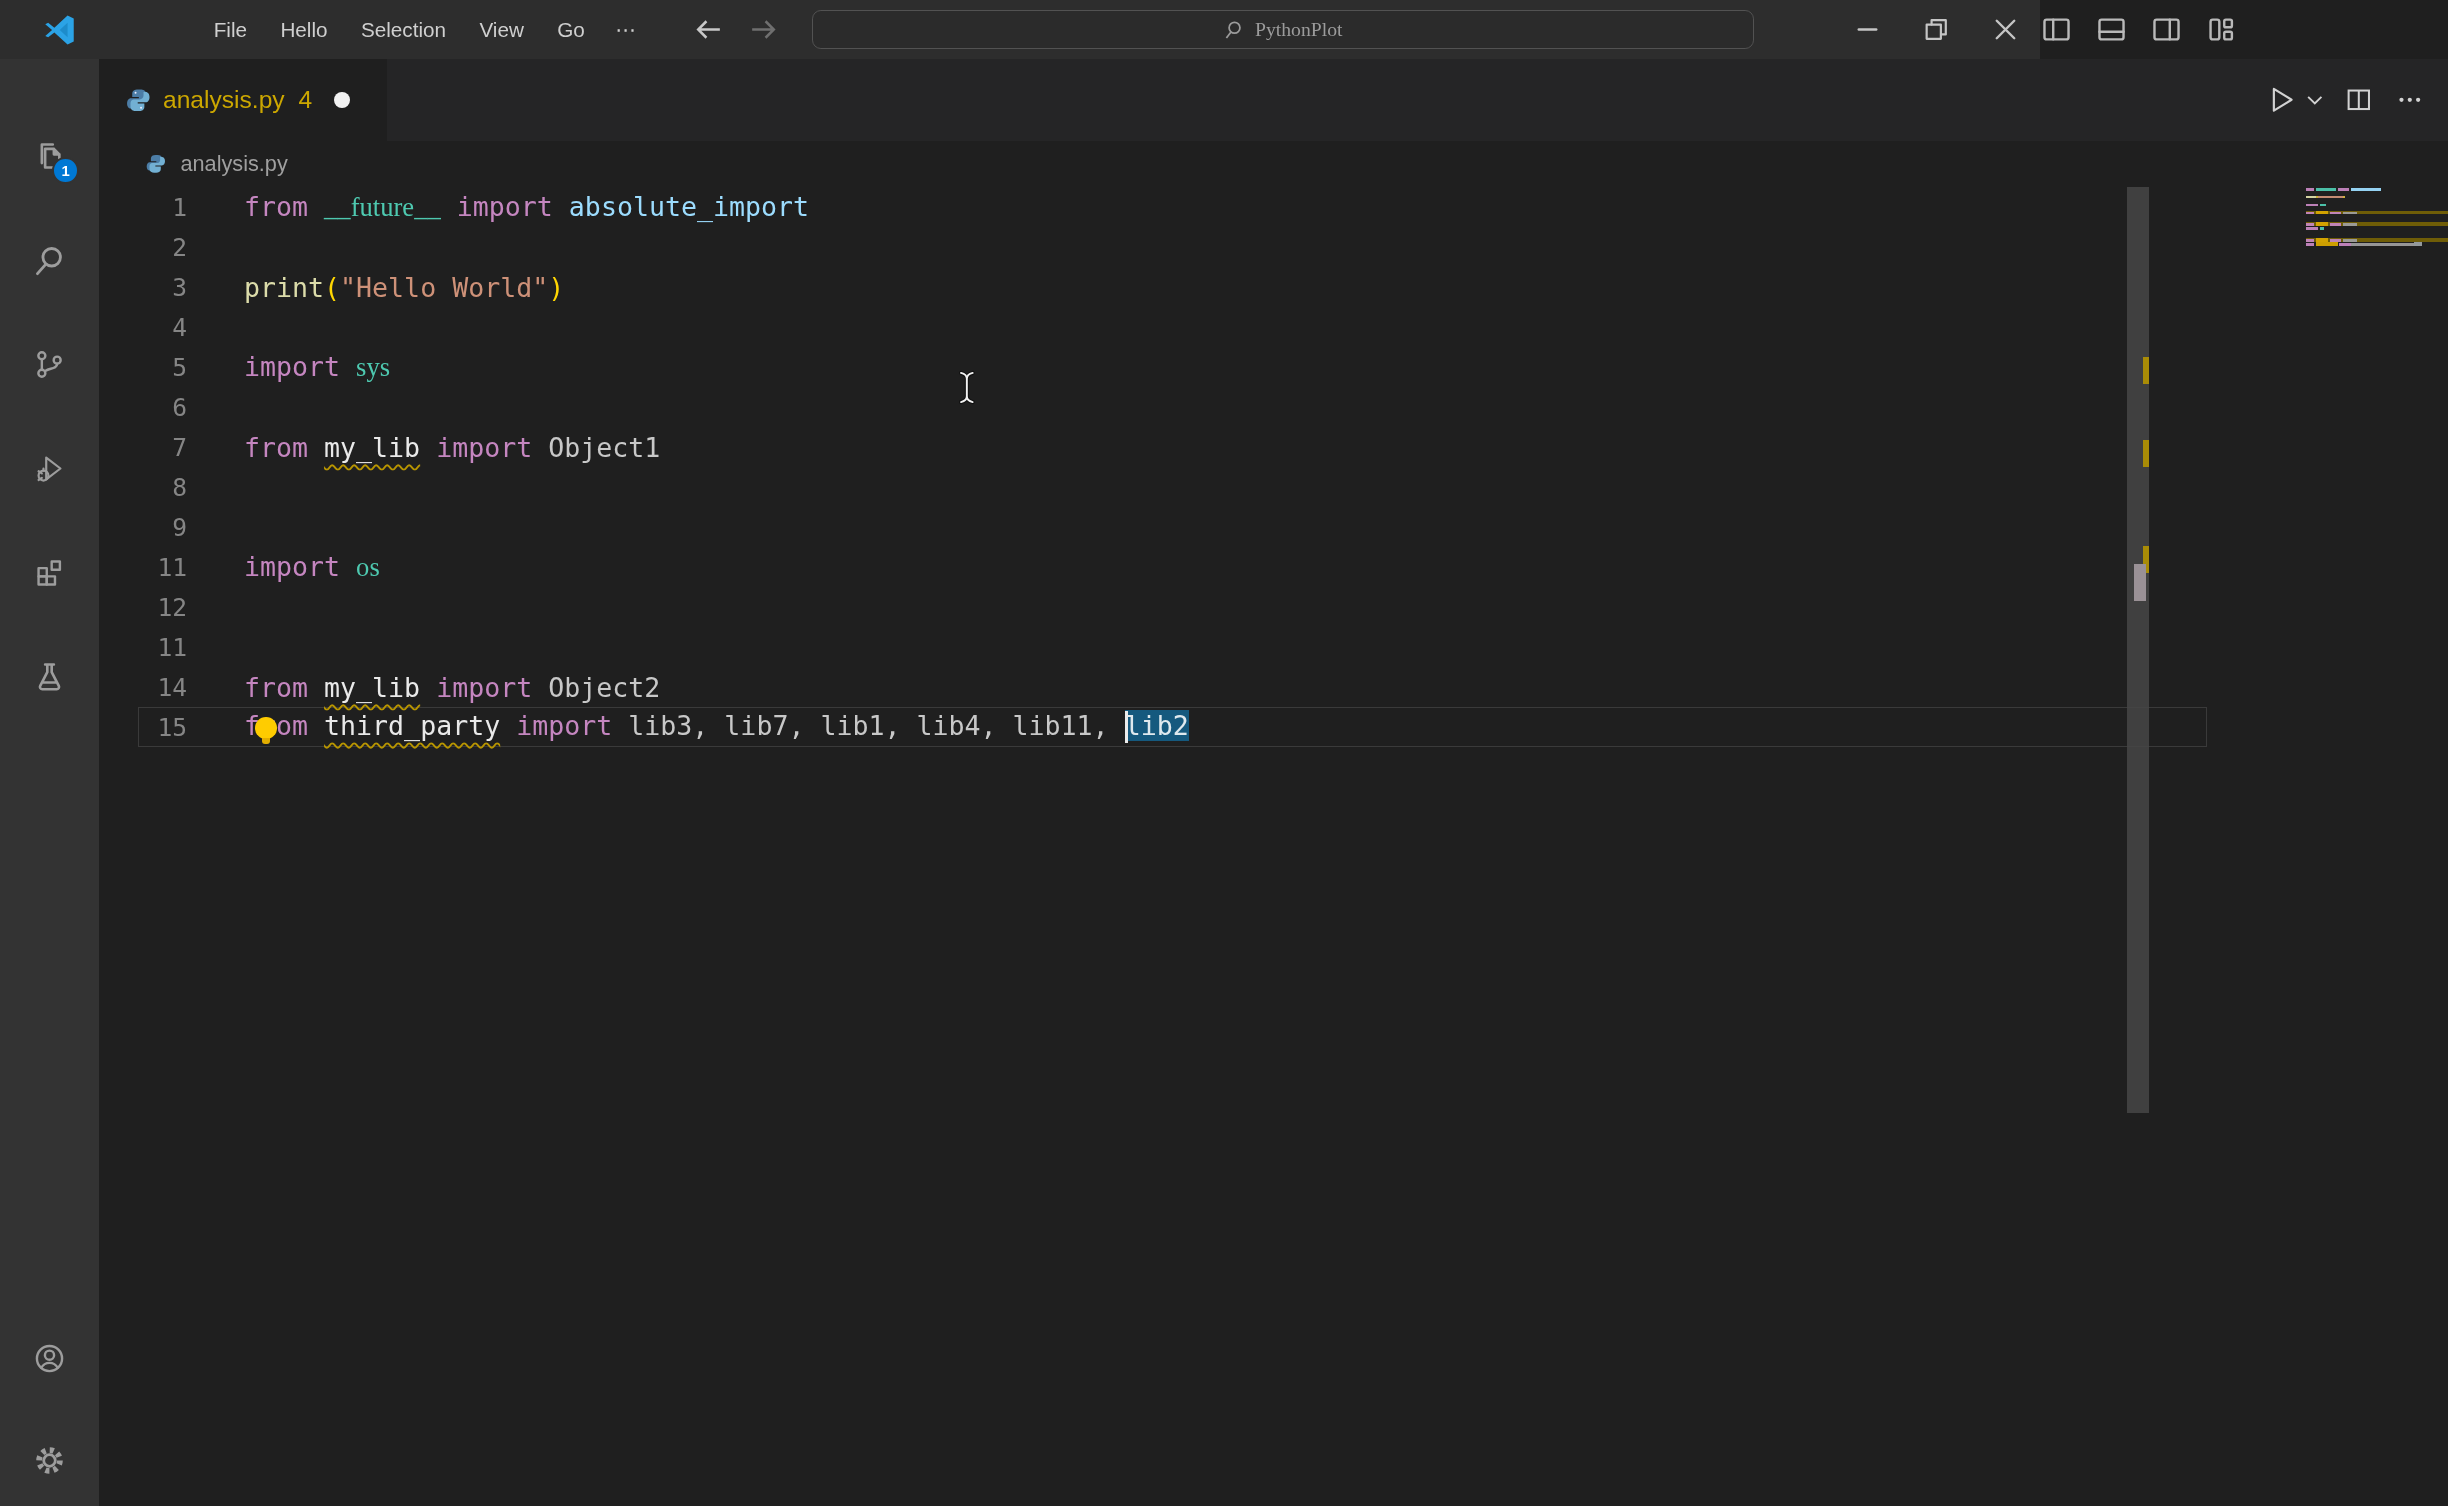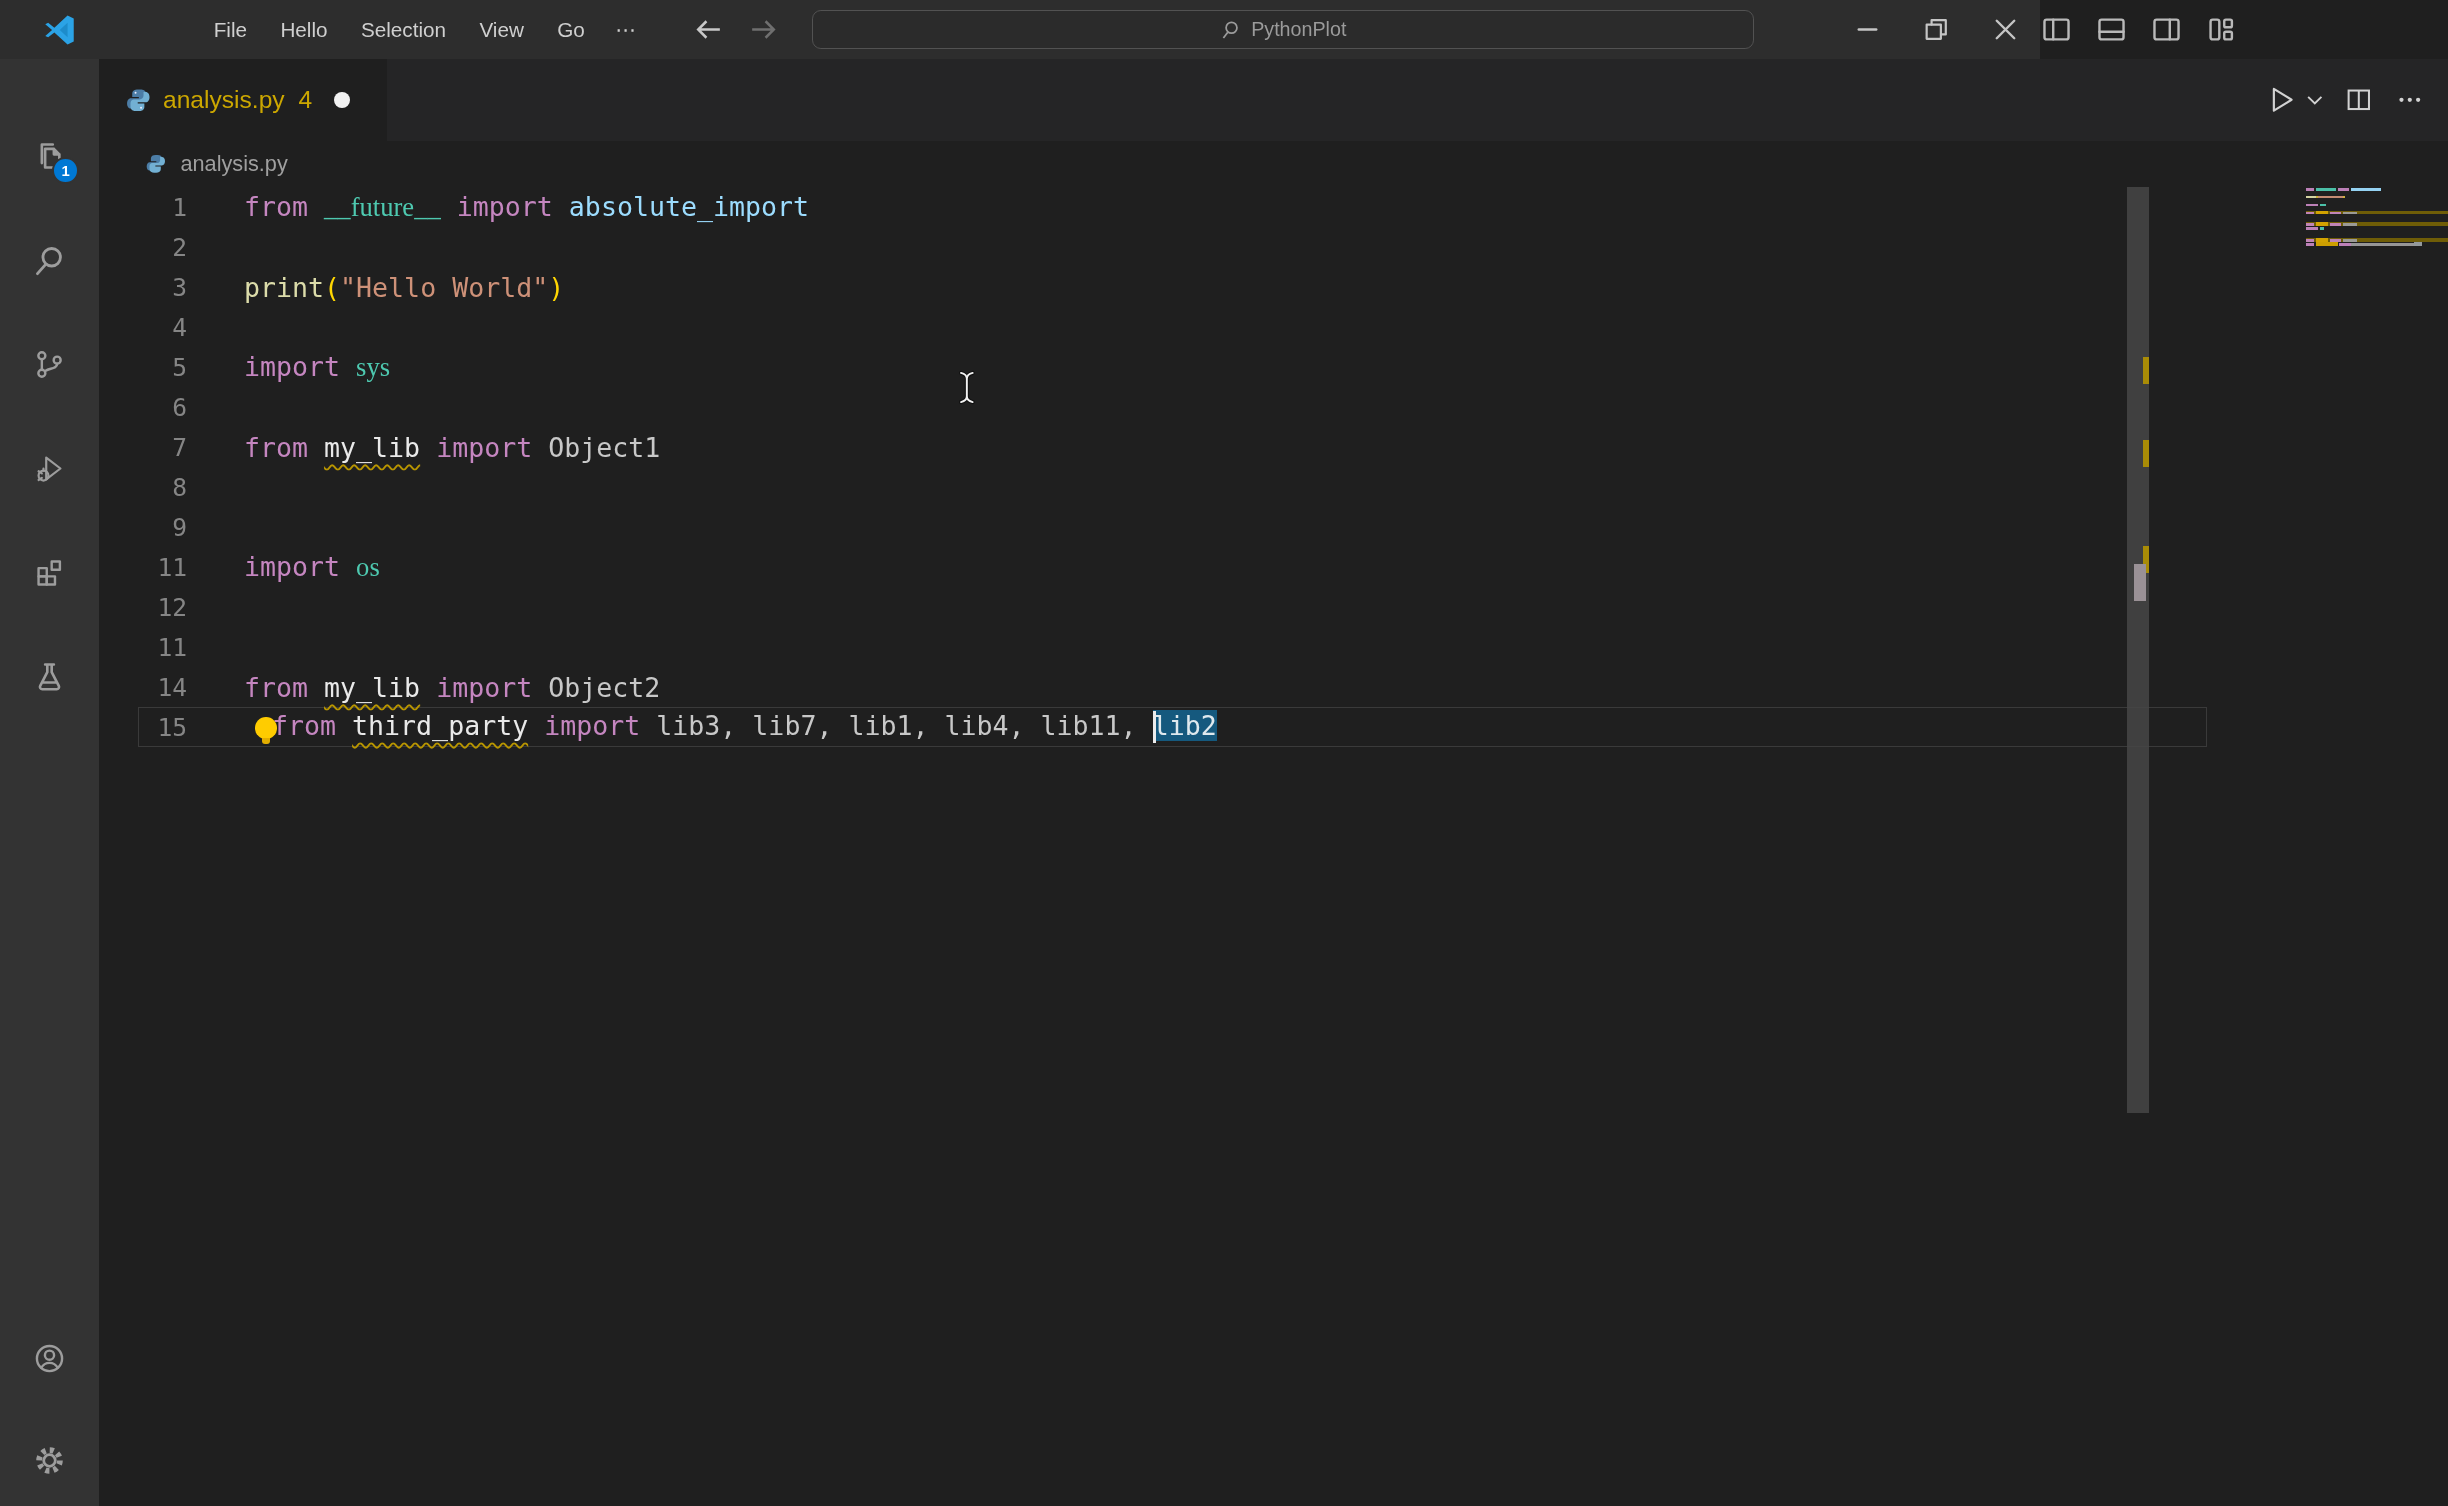--- a/index.html
+++ b/index.html
@@ -12,21 +12,21 @@
               background:#2d2d2d; display:flex; align-items:center; }
   .vscode-logo { position:absolute; left:43px; top:12.8px; width:33px; height:33px; }
   .menubar { position:absolute; left:197px; top:0; height:59px; display:flex; align-items:center; }
   .menu-item { color:#cfcfcf; font-size:20.7px; padding:7.9px 16.7px; border-radius:5.9px; cursor:default; }
   .menu-more { color:#cfcfcf; font-size:20.7px; padding:7.9px 13.8px; letter-spacing:2px; }
   .nav-arrows { position:absolute; left:690px; top:0; height:59px; display:flex; align-items:center; gap:17.7px; }
   .nav-btn { width:37px; height:37px; display:flex; align-items:center; justify-content:center; }
   .searchbox { position:absolute; left:812px; top:9.9px; width:942px; height:39px;
                background:#2b2b2b; border:1px solid #525252; border-radius:8.9px;
                display:flex; align-items:center; justify-content:center; gap:9.9px; }
-  .searchbox .ph { color:#9b9b9b; font-size:19.7px; }
+  .searchbox .ph { color:#9b9b9b; font-size:19.7px;font-family:Liberation Serif, serif; }
   .tb-icons { position:absolute; left:2029px; top:0; height:59px; display:flex; align-items:center; }
   .tb-icon { width:55px; height:59px; display:flex; align-items:center; justify-content:center; color:#b9b9b9; }
   .win-controls { position:absolute; right:0; top:0; height:59px; display:flex; }
   .win-btn { width:69px; height:59px; display:flex; align-items:center; justify-content:center; color:#c5c5c5; }
 
   
   .activitybar { position:absolute; left:0; top:59px; width:99px; height:1447px;
                  background:#333333; display:flex; flex-direction:column; }
   .act-top { display:flex; flex-direction:column; align-items:center; padding-top:77px; gap:63px; }
   .act-bottom { margin-top:auto; display:flex; flex-direction:column; align-items:center;
@@ -50,21 +50,21 @@
   .ea-btn.narrow { width:29.6px; margin-left:-9.9px; }
 
   .breadcrumbs { position:absolute; left:0; top:82px; width:2350px; height:46px;
                  display:flex; align-items:center; padding-left:46px; gap:13.8px; }
   .crumb-text { color:#9f9f9f; font-size:21.7px; }
 
   
   .code { position:absolute; left:0; top:128px; width:2108px; }
   .code-row { display:flex; height:40px; align-items:center; margin-left:39px; width:2069px;
               font-family:"DejaVu Sans Mono", monospace; font-size:26.6px; }
-  .code-row.current { box-shadow:inset 0 0 0 1px #3a3a3a;gap:28px; }
+  .code-row.current { box-shadow:inset 0 0 0 1px #3a3a3a; }
   .line-num { width:49px; text-align:right; color:#858585; font-size:24.6px; flex:none; }
   .line-text { margin-left:57px; white-space:pre; color:#d4d4d4; }
   .tok-kw  { color:#c586c0; }
   .tok-type{ color:#4ec9b0;font-family:Liberation Serif, serif; }
   .tok-var { color:#9cdcfe; }
   .tok-fn  { color:#dcdcaa; }
   .tok-br  { color:#ffd602; }
   .tok-str { color:#ce9178; }
   .tok-id  { color:#c8c8c8; }
   .tok-pl  { color:#d4d4d4; }

